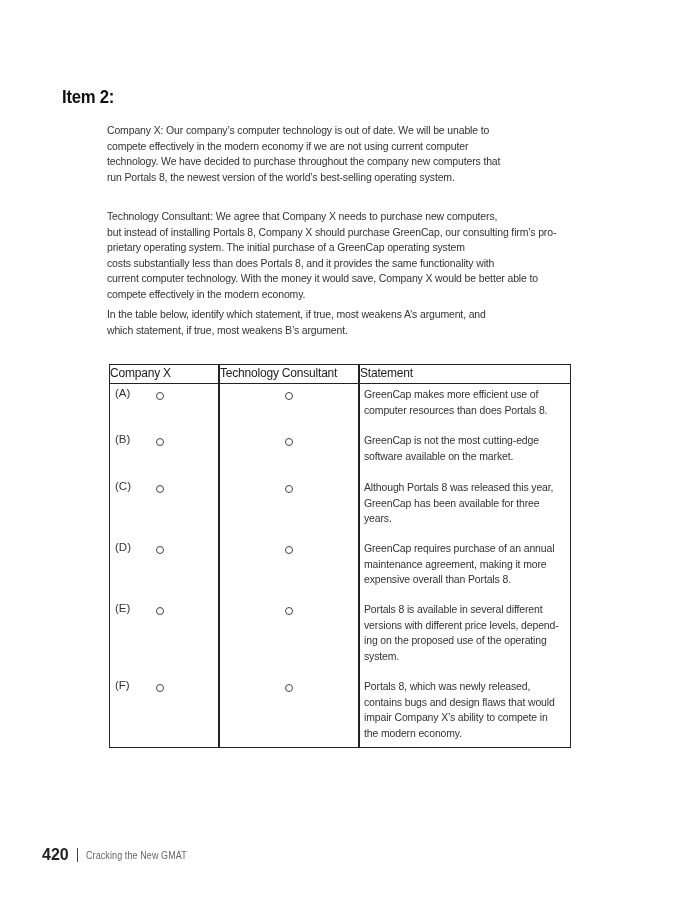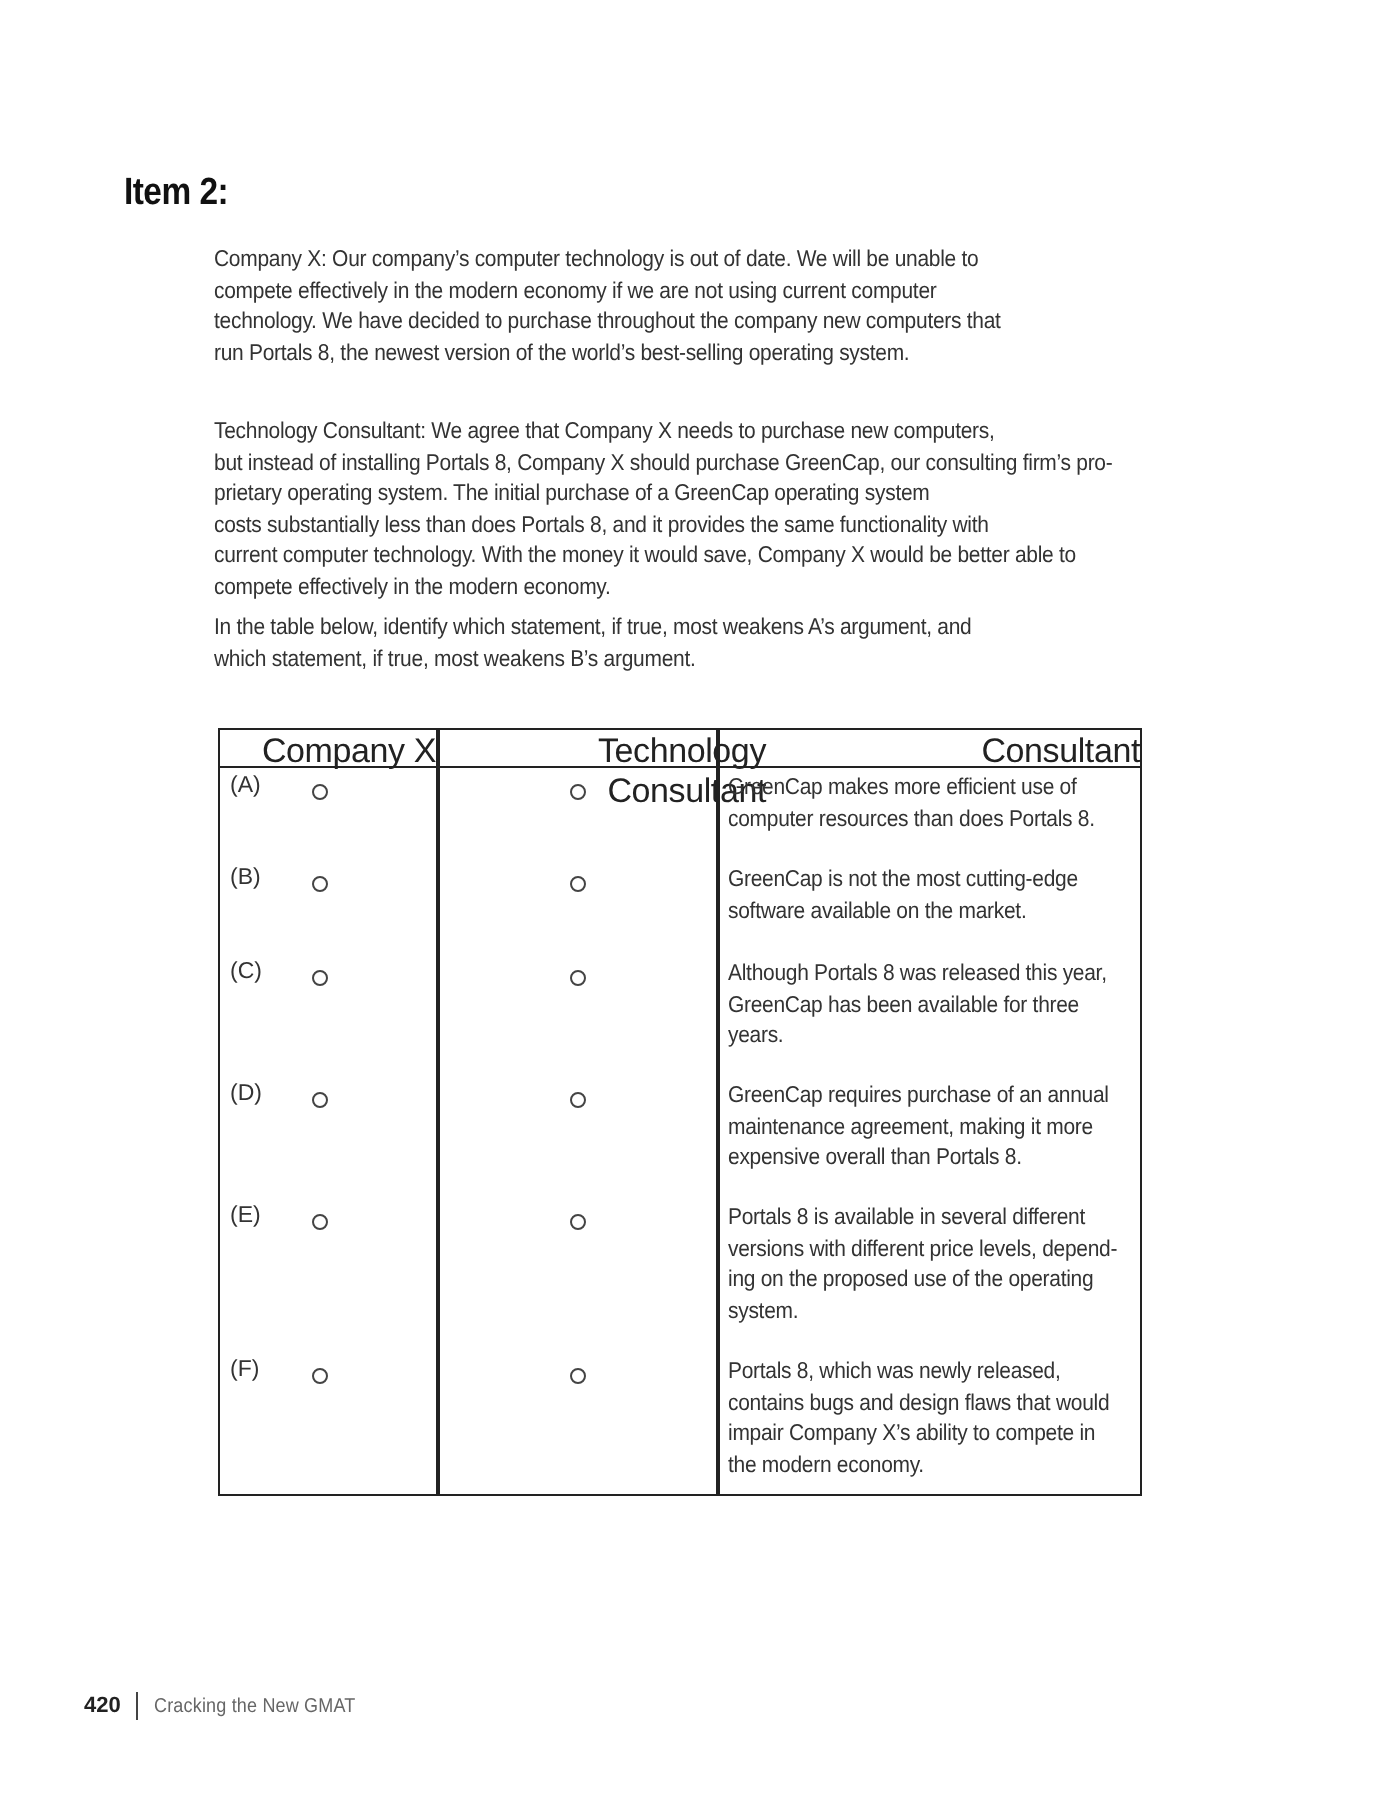--- a/index.html
+++ b/index.html
@@ -64,23 +64,23 @@
       position: absolute;
       left: 0;
       right: 0;
       top: 0;
       height: 18px;
       border-bottom: 1.4px solid #222;
     }
     .th {
       position: absolute;
       top: 1px;
-      font-size: 17px;
+      font-size: 12px;
       color: #222;
-      text-align: right;
+      text-align: left;
       letter-spacing: -0.2px;
     }
     .th-company { left: 0; width: 108px; }
     .th-consultant { left: 110px; width: 163px; }
     .th-statement { left: 250px; width: 210px; }
 
     .row {
       position: absolute;
       left: 0;
       right: 0;
@@ -123,21 +123,21 @@
       left: 42px;
       top: 846px;
       font-size: 10px;
       color: #444;
       display: flex;
       align-items: center;
     }
     .page-num {
       font-weight: bold;
       color: #222;
-      font-size: 11px;
+      font-size: 16px;
     }
     .footer-sep {
       display: inline-block;
       width: 1px;
       height: 14px;
       background: #444;
       margin: 0 8px;
     }
     .book-title {
       color: #666;
@@ -164,21 +164,21 @@
 <div class="para para-c">In the table below, identify which statement, if true, most weakens A’s argument, and
 which statement, if true, most weakens B’s argument.</div>
 
 <div class="table-wrap">
   <div class="col-divider col-div-1"></div>
   <div class="col-divider col-div-2"></div>
 
   <div class="header-row">
     <div class="th th-company">Company X</div>
     <div class="th th-consultant">Technology Consultant</div>
-    <div class="th th-statement">Consultant</div>
+    <div class="th th-statement">Statement</div>
   </div>
 
   <div class="row" style="top:22px;">
     <span class="opt-label">(A)</span>
     <span class="radio radio-x"></span>
     <span class="radio radio-tc"></span>
     <div class="stmt">GreenCap makes more efficient use of
 computer resources than does Portals 8.</div>
   </div>
 

